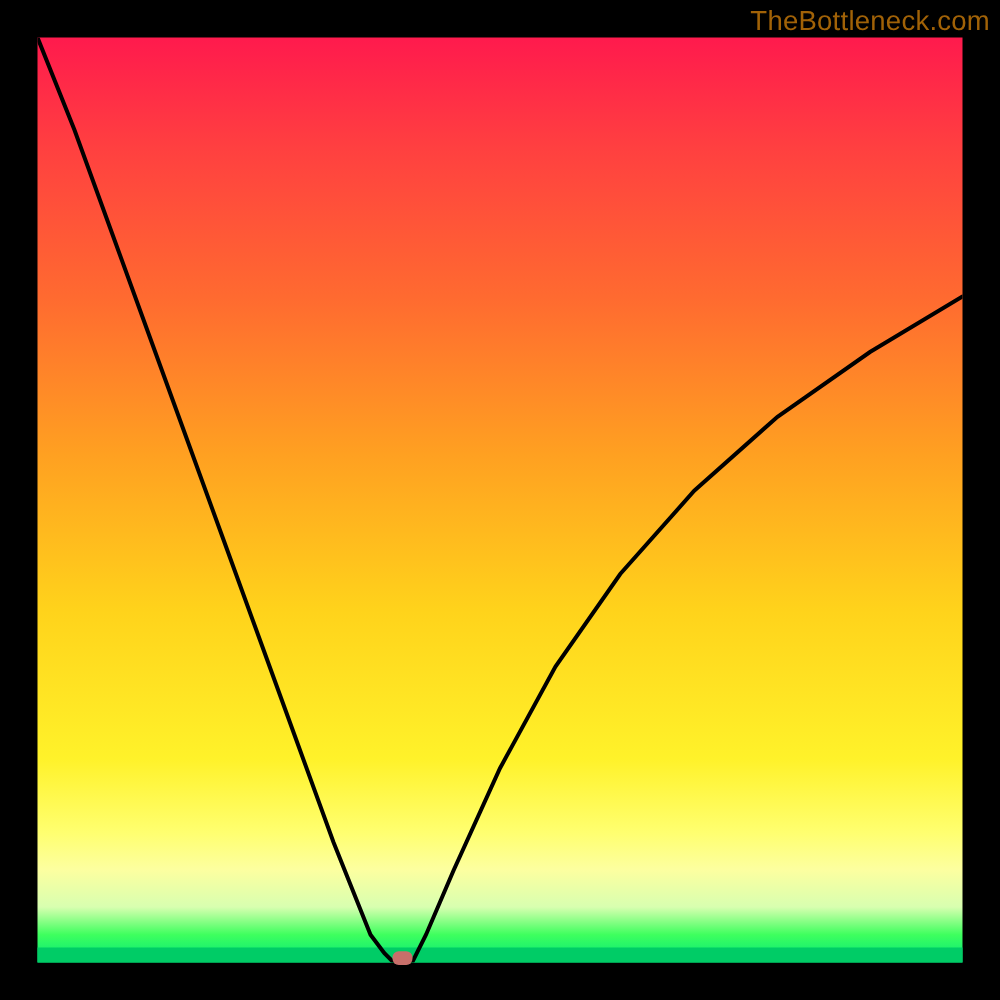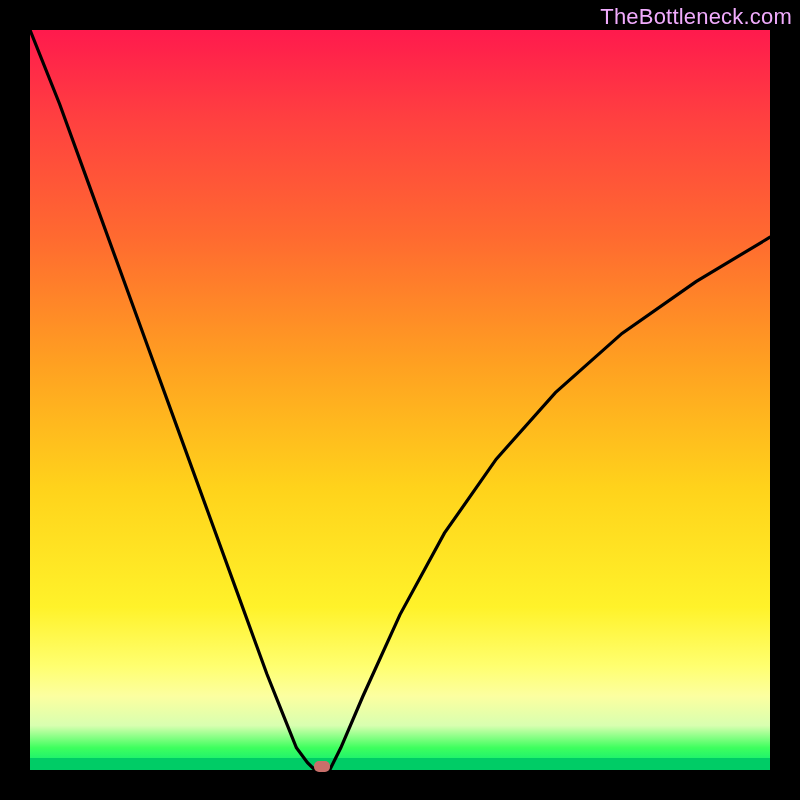--- a/index.html
+++ b/index.html
@@ -45,21 +45,21 @@
     height: 12px;
     background: #00cc66;
   }
   .watermark {
     position: absolute;
     top: 4px;
     right: 8px;
     font-family: Arial, Helvetica, sans-serif;
     font-size: 22px;
     font-weight: 500;
-    color: #f0abfc;
+    color: #a16207;
     letter-spacing: 0.2px;
     user-select: none;
   }
   .marker {
     position: absolute;
     width: 16px;
     height: 11px;
     border-radius: 5px;
     background: #c86f6a;
   }

